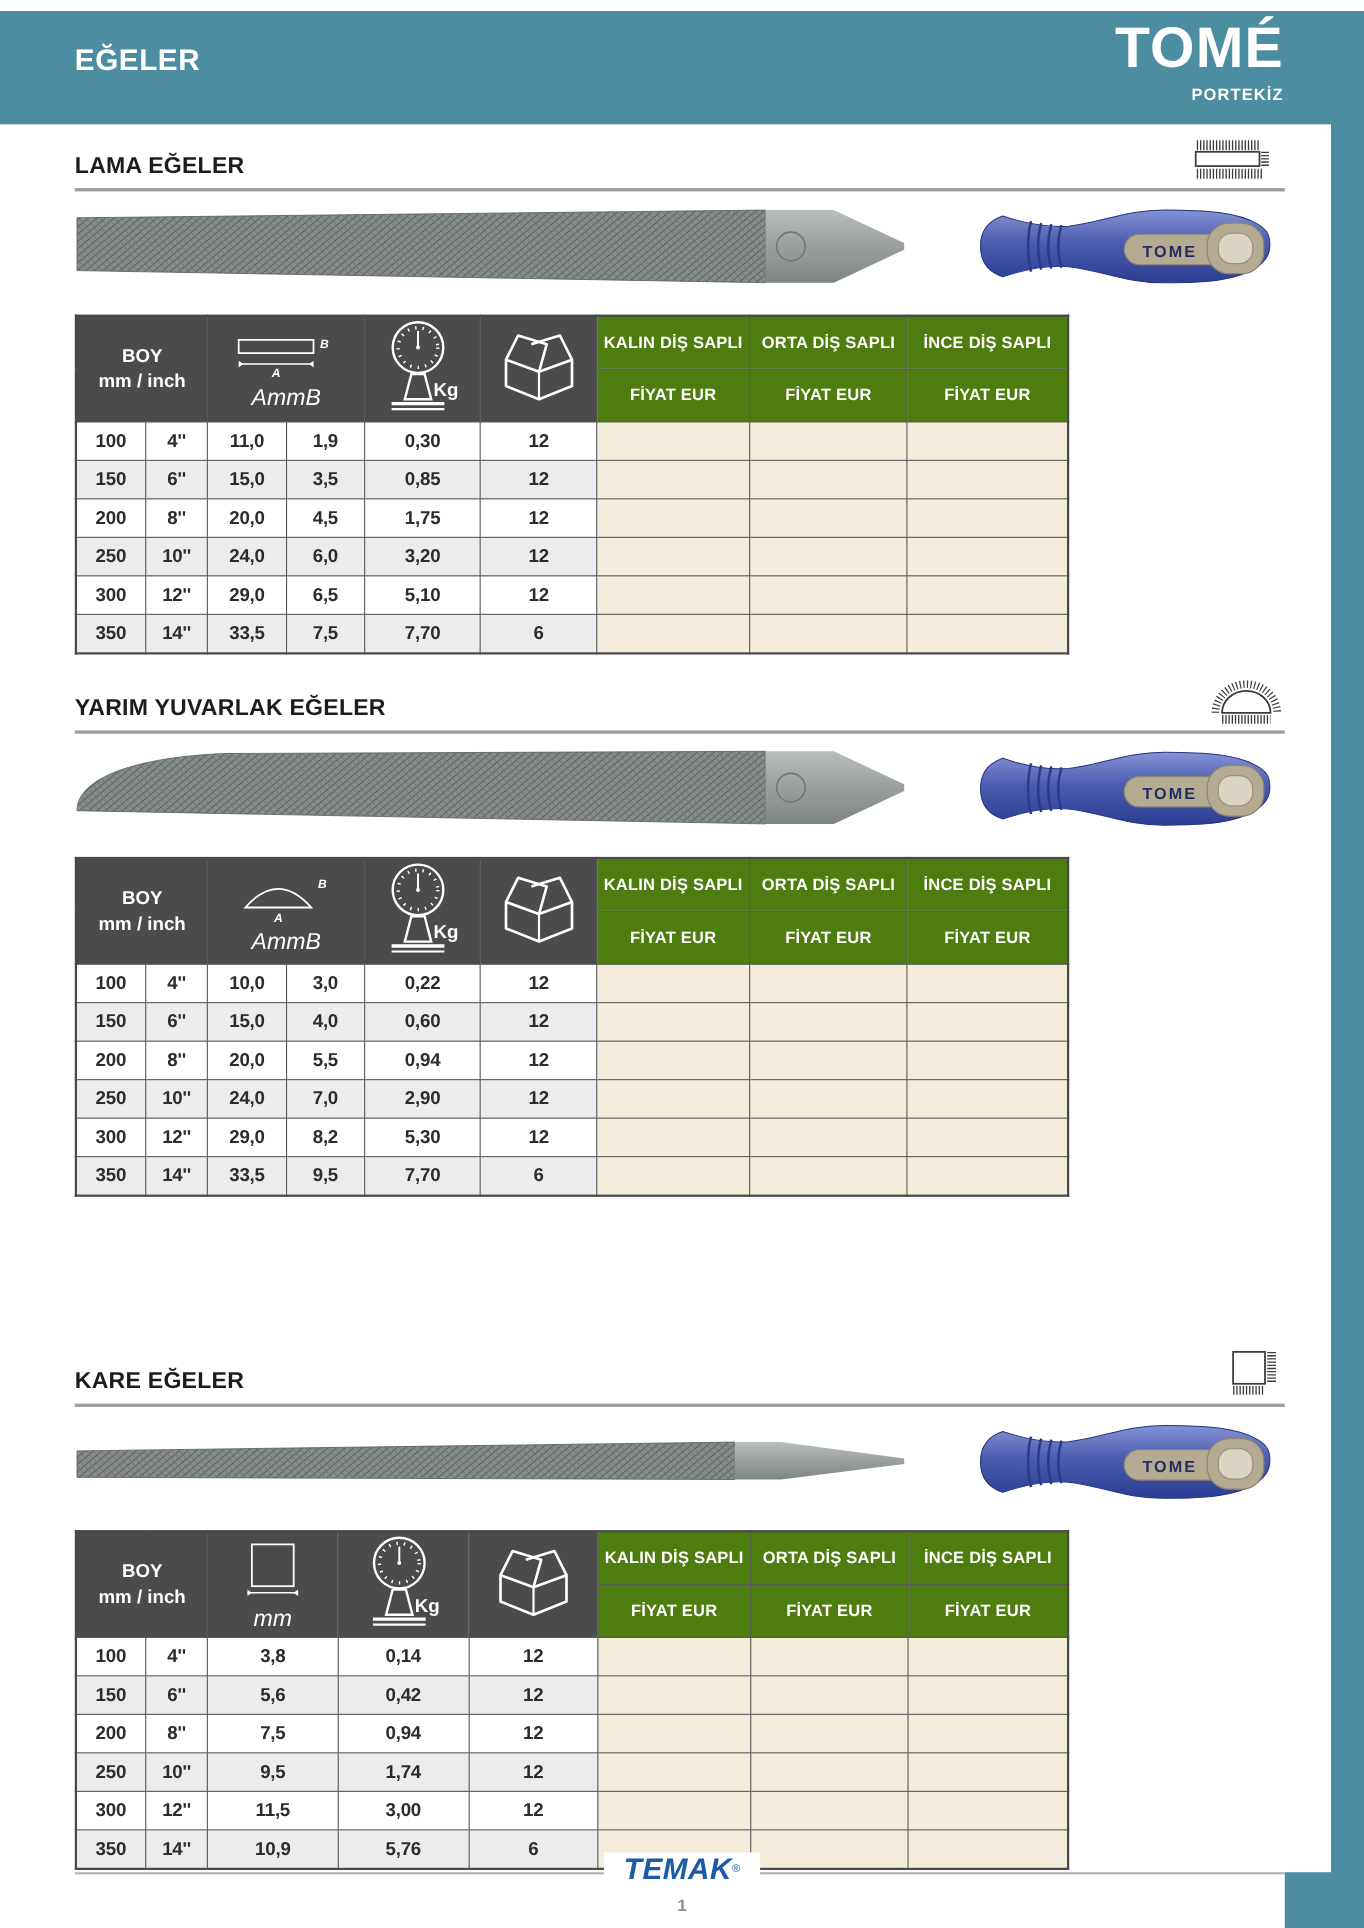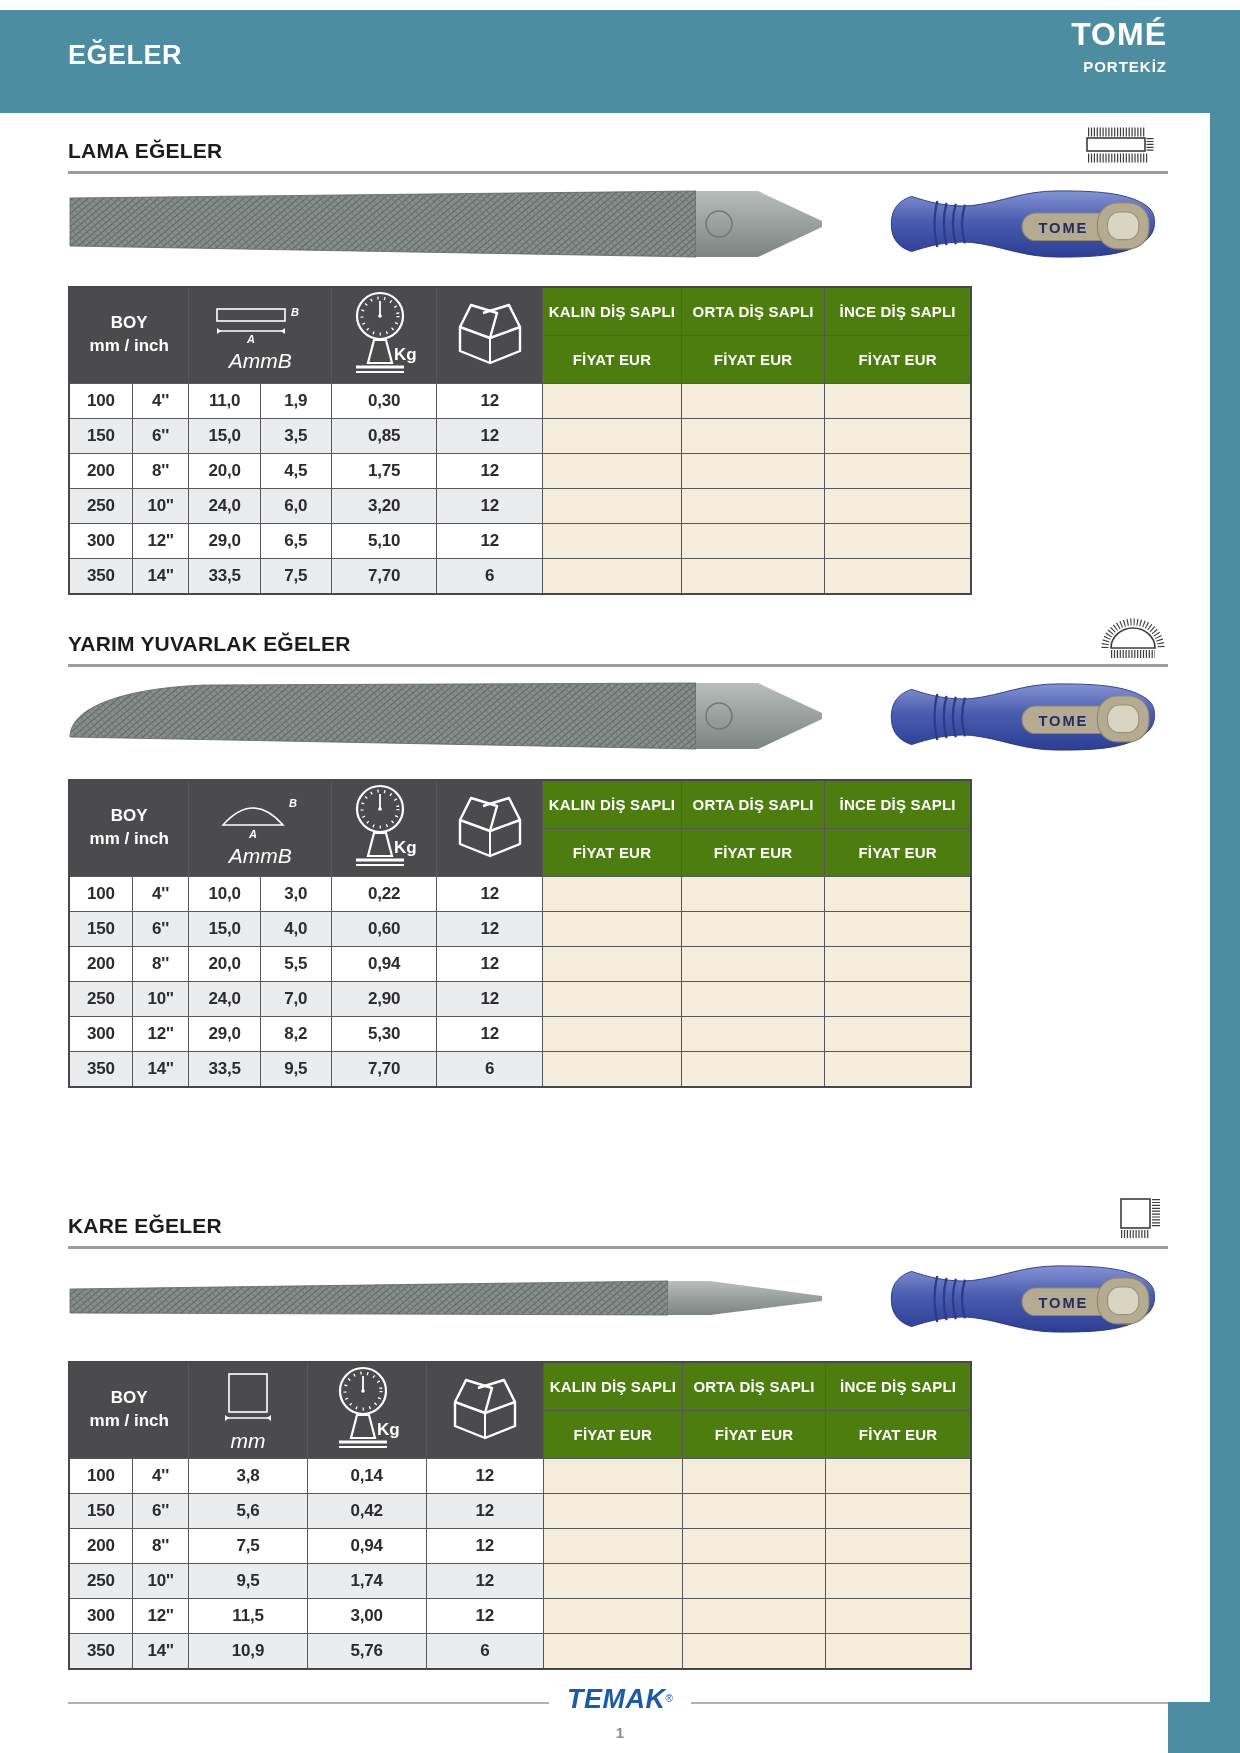--- a/index.html
+++ b/index.html
@@ -7,25 +7,25 @@
     width:1240px;height:1753px;position:relative;background:#ffffff;
     font-family:"Liberation Sans","DejaVu Sans",sans-serif;
     -webkit-font-smoothing:antialiased;overflow:hidden;
   }
   
   .band-top{position:absolute;left:0;top:10px;width:1240px;height:103px;background:#4c8da1;}
   .band-right{position:absolute;right:0;top:10px;width:30px;height:1743px;background:#4c8da1;}
   .corner-block{position:absolute;right:0;bottom:0;width:72px;height:51px;background:#4c8da1;}
   .band-title{position:absolute;left:68px;top:40px;color:#fff;font-size:27px;font-weight:800;letter-spacing:.5px;}
   .brand{position:absolute;right:73px;top:18px;text-align:right;color:#fff;}
-  .brand .brand-name{font-size:32px;font-weight:800;letter-spacing:1px;line-height:1;}
+  .brand .brand-name{font-size:52px;font-weight:800;letter-spacing:1px;line-height:1;}
   .brand .brand-country{font-size:15px;font-weight:700;letter-spacing:1px;margin-top:8px;}
   
   .section{position:absolute;left:68px;width:1100px;}
-  #sec-0{top:125px;} #sec-1{top:618px;} #sec-2{top:1200px;}
+  #sec-0{top:125px;} #sec-1{top:618px;} #sec-2{top:1230px;}
   .sec-head{position:relative;height:46px;border-bottom:3px solid #9c9c9e;}
   .sec-title{position:absolute;left:0;bottom:8px;font-size:21px;font-weight:800;color:#1c1c1a;letter-spacing:.2px;}
   .sec-icon{position:absolute;right:2px;bottom:4px;}
   .art{position:relative;height:112px;padding-top:0;}
   .file-photo{position:absolute;left:0;top:8px;}
   .handle-photo{position:absolute;left:805px;top:4px;}
   
   table.price-table{width:904px;border-collapse:collapse;border:2px solid #48484a;table-layout:fixed;}
   .price-table th,.price-table td{border:1px solid #58585a;text-align:center;vertical-align:middle;padding:0;}
   .price-table thead tr{height:48px;}

